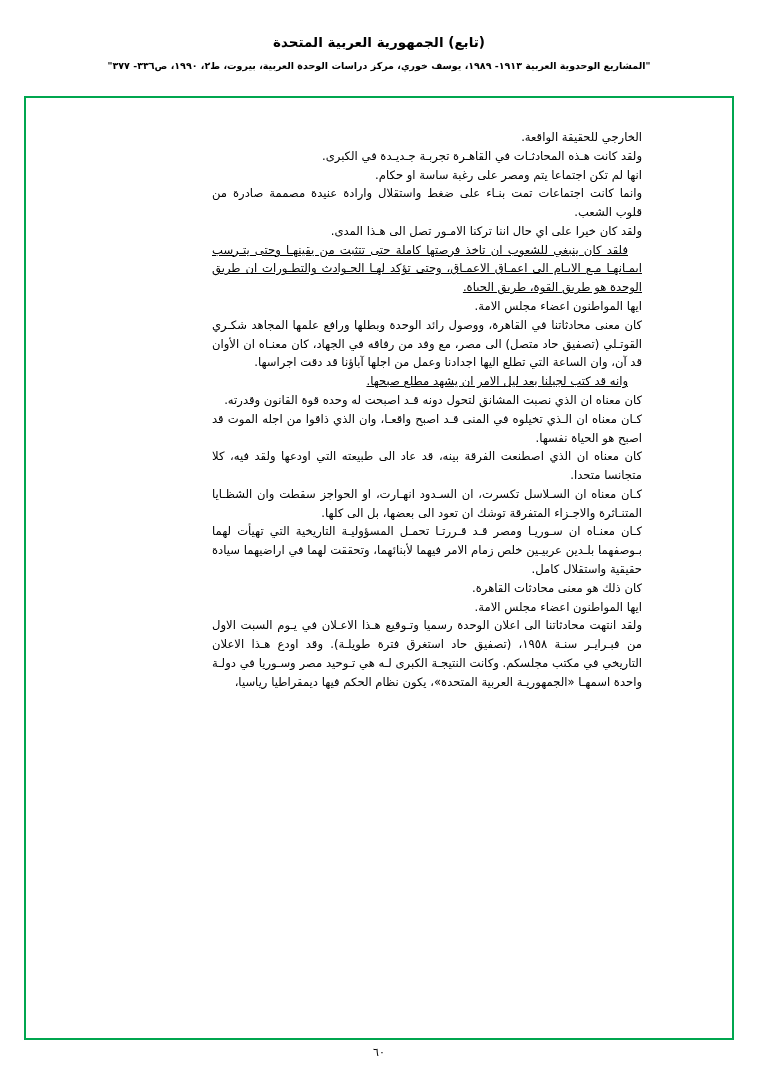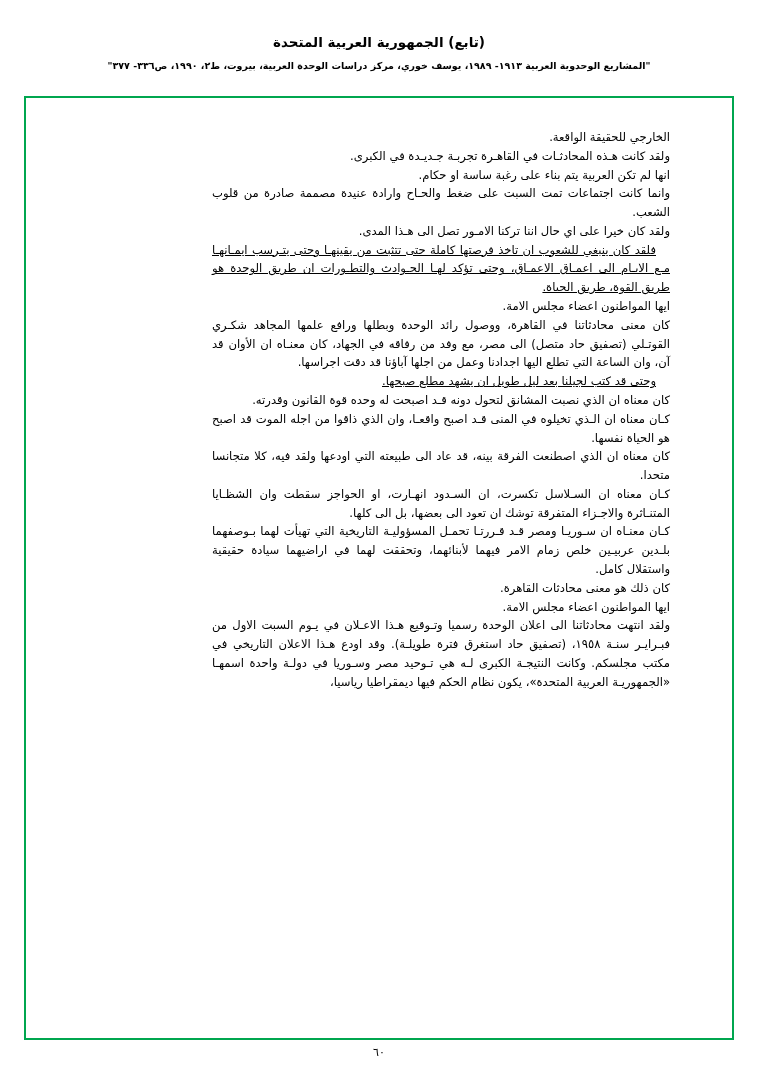--- a/index.html
+++ b/index.html
@@ -48,21 +48,21 @@
     height: 944px;
     border: 2.5px solid #00a64f;
     box-sizing: border-box;
   }
   .body-text {
     position: absolute;
     top: 128px;
     left: 0;
     width: 758px;
     box-sizing: border-box;
-    padding-right: 88px;
+    padding-right: 116px;
     padding-left: 212px;
     direction: rtl;
     text-align: justify;
     text-align-last: right;
     font-size: 11.6px;
     line-height: 1.62;
     color: #000;
   }
   .body-text p {
     margin: 0 0 0 0;
@@ -91,27 +91,27 @@
   <div class="header">
     <div class="doc-title">(تابع) الجمهورية العربية المتحدة</div>
     <div class="doc-source">"المشاريع الوحدوية العربية ١٩١٣- ١٩٨٩، يوسف خوري، مركز دراسات الوحدة العربية، بيروت، ط٢، ١٩٩٠، ص٣٣٦- ٣٧٧"</div>
   </div>
 
   <div class="frame"></div>
 
   <div class="body-text">
     <p>الخارجي للحقيقة الواقعة.</p>
     <p>ولقد كانت هـذه المحادثـات في القاهـرة تجربـة جـديـدة في الكبرى.</p>
-    <p>انها لم تكن العربية يتم بناء على رغبة ساسة او حكام.</p>
-    <p>وانما كانت اجتماعات تمت السبت على ضغط والحـاح وارادة عنيدة مصممة صادرة من قلوب الشعب.</p>
+    <p>انها لم تكن اجتماعا يتم ومصر على رغبة ساسة او حكام.</p>
+    <p>وانما كانت اجتماعات تمت بنـاء على ضغط واستقلال وارادة عنيدة مصممة صادرة من قلوب الشعب.</p>
     <p>ولقد كان خيرا على اي حال اننا تركنا الامـور تصل الى هـذا المدى.</p>
     <p class="indent">فلقد كان ينبغي للشعوب ان تاخذ فرصتها كاملة حتى تتثبت من يقينهـا وحتى يتـرسب ايمـانهـا مـع الايـام الى اعمـاق الاعمـاق، وحتى تؤكد لهـا الحـوادث والتطـورات ان طريق الوحدة هو طريق القوة، طريق الحياة.</p>
     <p>ايها المواطنون اعضاء مجلس الامة.</p>
     <p>كان معنى محادثاتنا في القاهرة، ووصول رائد الوحدة وبطلها ورافع علمها المجاهد شكـري القوتـلي (تصفيق حاد متصل) الى مصر، مع وفد من رفاقه في الجهاد، كان معنـاه ان الأوان قد آن، وان الساعة التي تطلع اليها اجدادنا وعمل من اجلها آباؤنا قد دقت اجراسها.</p>
-    <p class="indent">وحتى قد كتب لجيلنا بعد ليل طويل ان يشهد مطلع صبحها.</p>
+    <p class="indent">وانه قد كتب لجيلنا بعد ليل الامر ان يشهد مطلع صبحها.</p>
     <p>كان معناه ان الذي نصبت المشانق لتحول دونه قـد اصبحت له وحده قوة القانون وقدرته.</p>
     <p>كـان معناه ان الـذي تخيلوه في المنى قـد اصبح واقعـا، وان الذي ذاقوا من اجله الموت قد اصبح هو الحياة نفسها.</p>
     <p>كان معناه ان الذي اصطنعت الفرقة بينه، قد عاد الى طبيعته التي اودعها ولقد فيه، كلا متجانسا متحدا.</p>
     <p>كـان معناه ان السـلاسل تكسرت، ان السـدود انهـارت، او الحواجز سقطت وان الشظـايا المتنـاثرة والاجـزاء المتفرقة توشك ان تعود الى بعضها، بل الى كلها.</p>
     <p>كـان معنـاه ان سـوريـا ومصر قـد قـررتـا تحمـل المسؤوليـة التاريخية التي تهيأت لهما بـوصفهما بلـدين عربيـين خلص زمام الامر فيهما لأبنائهما، وتحققت لهما في اراضيهما سيادة حقيقية واستقلال كامل.</p>
     <p>كان ذلك هو معنى محادثات القاهرة.</p>
     <p>ايها المواطنون اعضاء مجلس الامة.</p>
     <p>ولقد انتهت محادثاتنا الى اعلان الوحدة رسميا وتـوقيع هـذا الاعـلان في يـوم السبت الاول من فبـرايـر سنـة ١٩٥٨، (تصفيق حاد استغرق فترة طويلـة). وقد اودع هـذا الاعلان التاريخي في مكتب مجلسكم. وكانت النتيجـة الكبرى لـه هي تـوحيد مصر وسـوريا في دولـة واحدة اسمهـا «الجمهوريـة العربية المتحدة»، يكون نظام الحكم فيها ديمقراطيا رياسيا،</p>
   </div>
 

